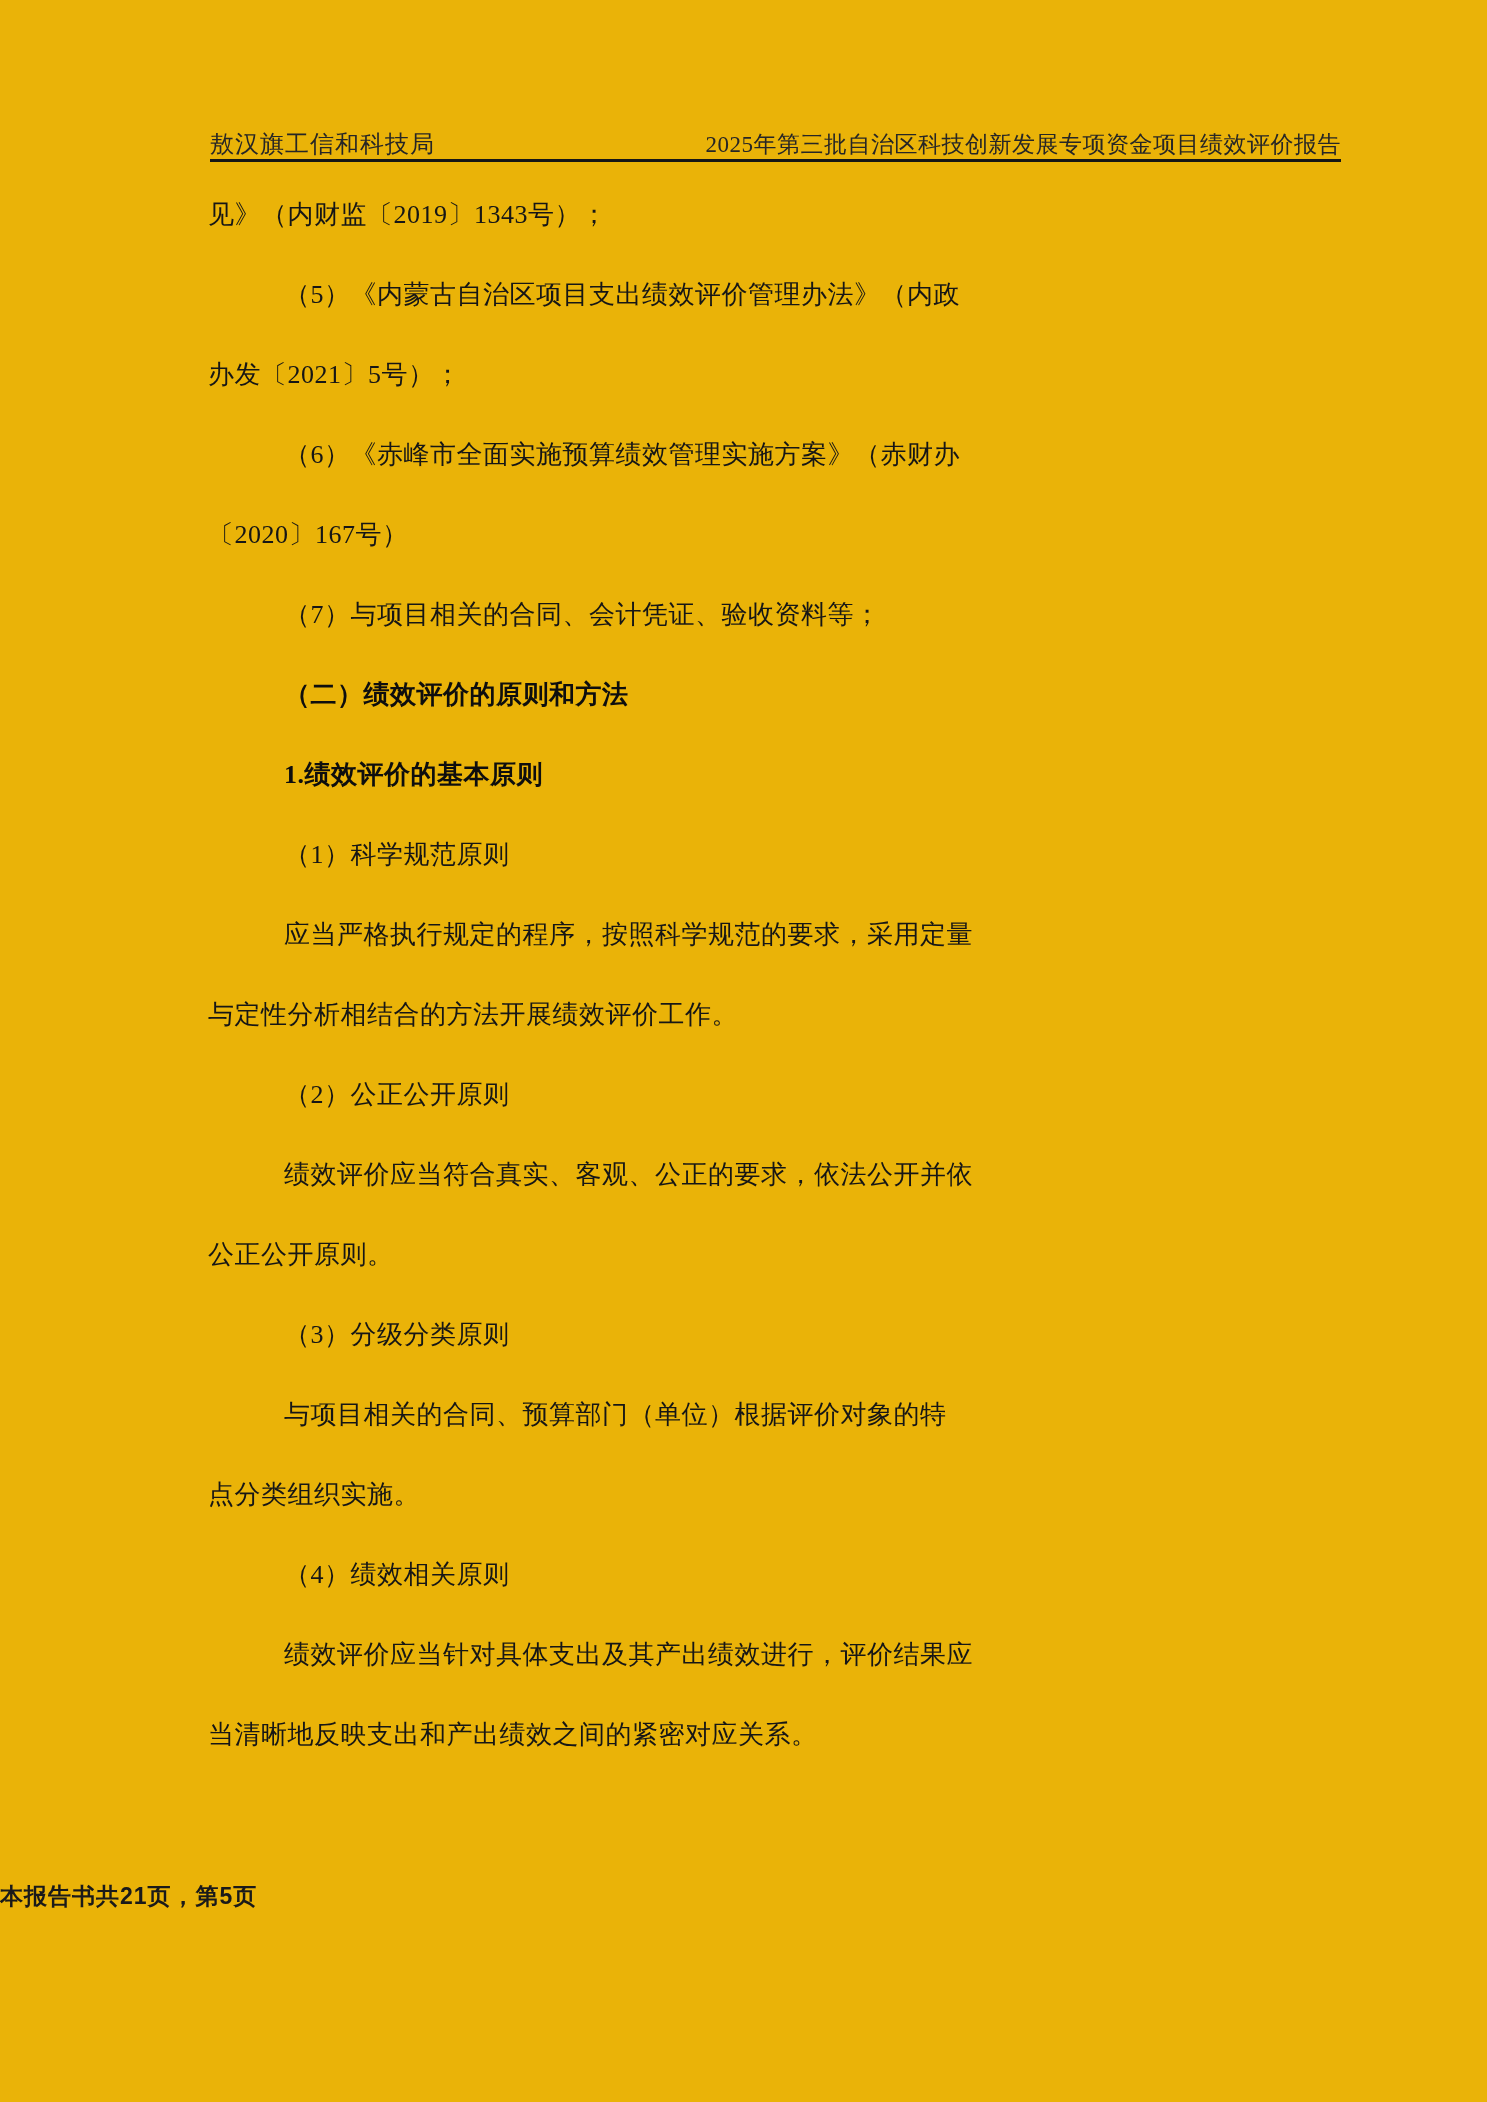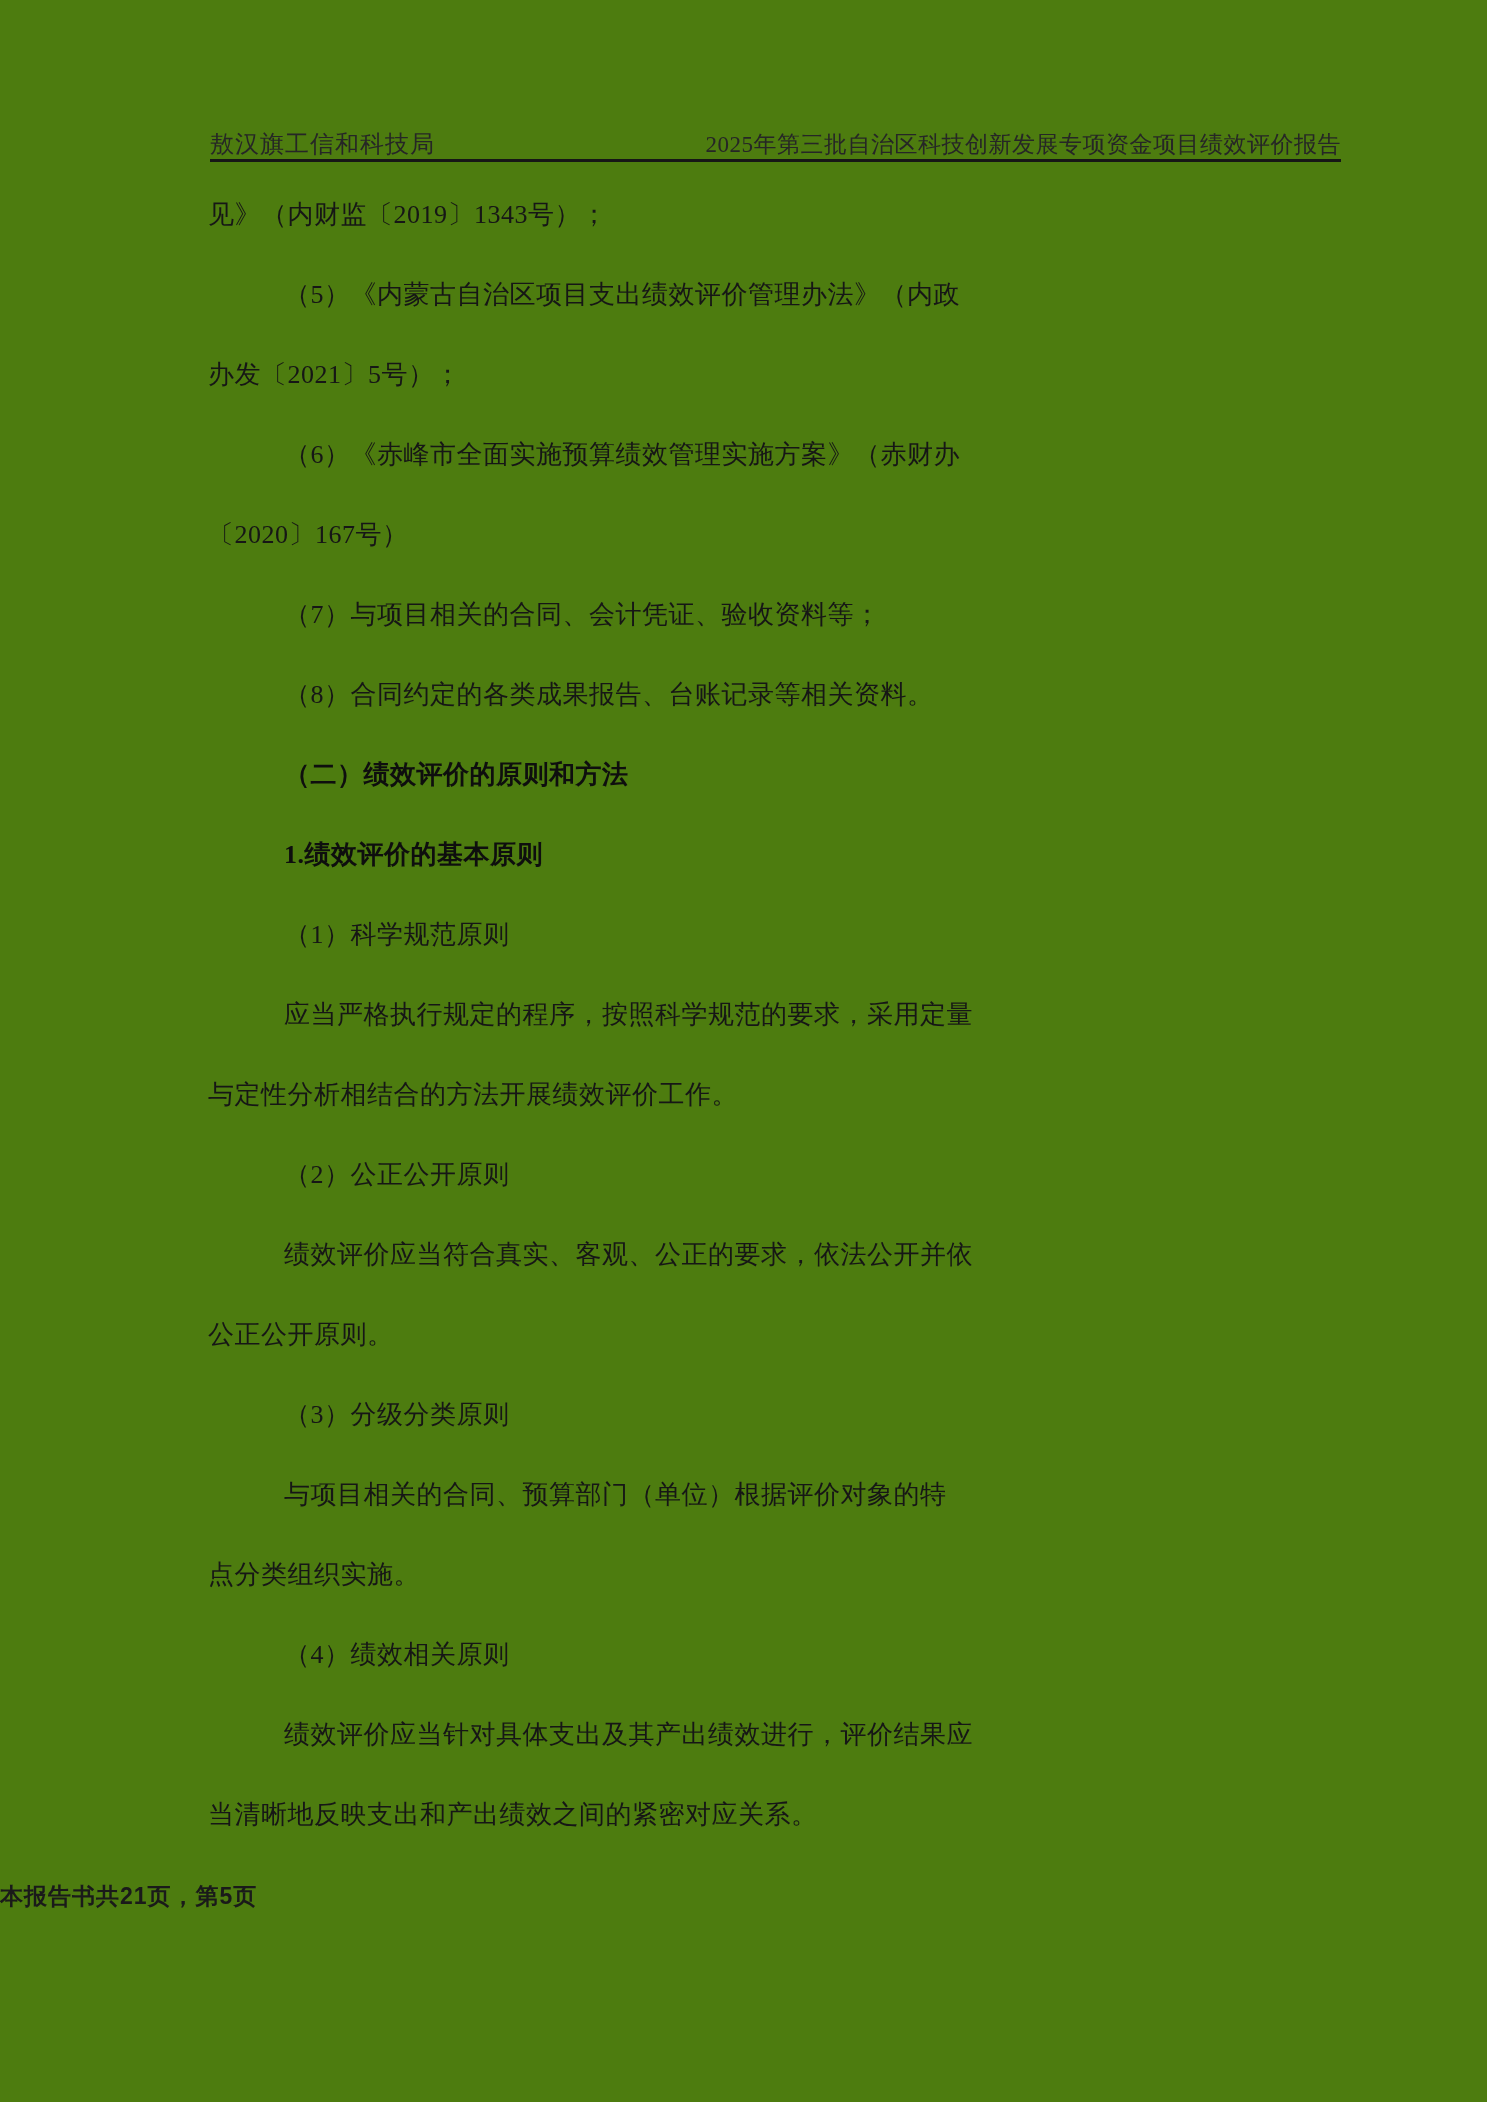--- a/index.html
+++ b/index.html
@@ -5,21 +5,21 @@
   html, body {
     margin: 0;
     padding: 0;
     background: #e8e8e8;
   }
   .page {
     position: relative;
     width: 1487px;
     height: 2102px;
     margin: 0 auto;
-    background: #4d7c0f;
+    background: #eab308;
     overflow: hidden;
     font-family: "Liberation Serif", "DejaVu Serif", serif;
     color: #1d1d1d;
   }
   
   .header {
     position: absolute;
     top: 128px;
     left: 210px;
     width: 1131px;
@@ -86,21 +86,20 @@
 
   <div class="header-rule"></div>
 
   <div class="doc-body">
       <div class="line">见》（内财监〔2019〕1343号）；</div>
       <div class="line indent">（5）《内蒙古自治区项目支出绩效评价管理办法》（内政</div>
       <div class="line">办发〔2021〕5号）；</div>
       <div class="line indent">（6）《赤峰市全面实施预算绩效管理实施方案》（赤财办</div>
       <div class="line">〔2020〕167号）</div>
       <div class="line indent">（7）与项目相关的合同、会计凭证、验收资料等；</div>
-      <div class="line indent">（8）合同约定的各类成果报告、台账记录等相关资料。</div>
       <div class="line indent bold">（二）绩效评价的原则和方法</div>
       <div class="line indent bold">1.绩效评价的基本原则</div>
       <div class="line indent">（1）科学规范原则</div>
       <div class="line indent">应当严格执行规定的程序，按照科学规范的要求，采用定量</div>
       <div class="line">与定性分析相结合的方法开展绩效评价工作。</div>
       <div class="line indent">（2）公正公开原则</div>
       <div class="line indent">绩效评价应当符合真实、客观、公正的要求，依法公开并依</div>
       <div class="line">公正公开原则。</div>
       <div class="line indent">（3）分级分类原则</div>
       <div class="line indent">与项目相关的合同、预算部门（单位）根据评价对象的特</div>

